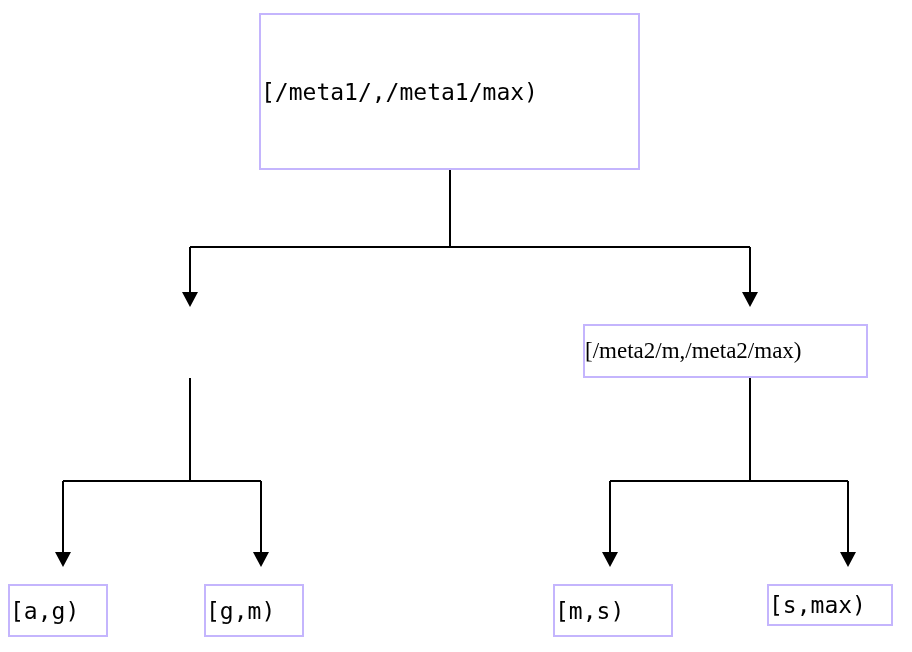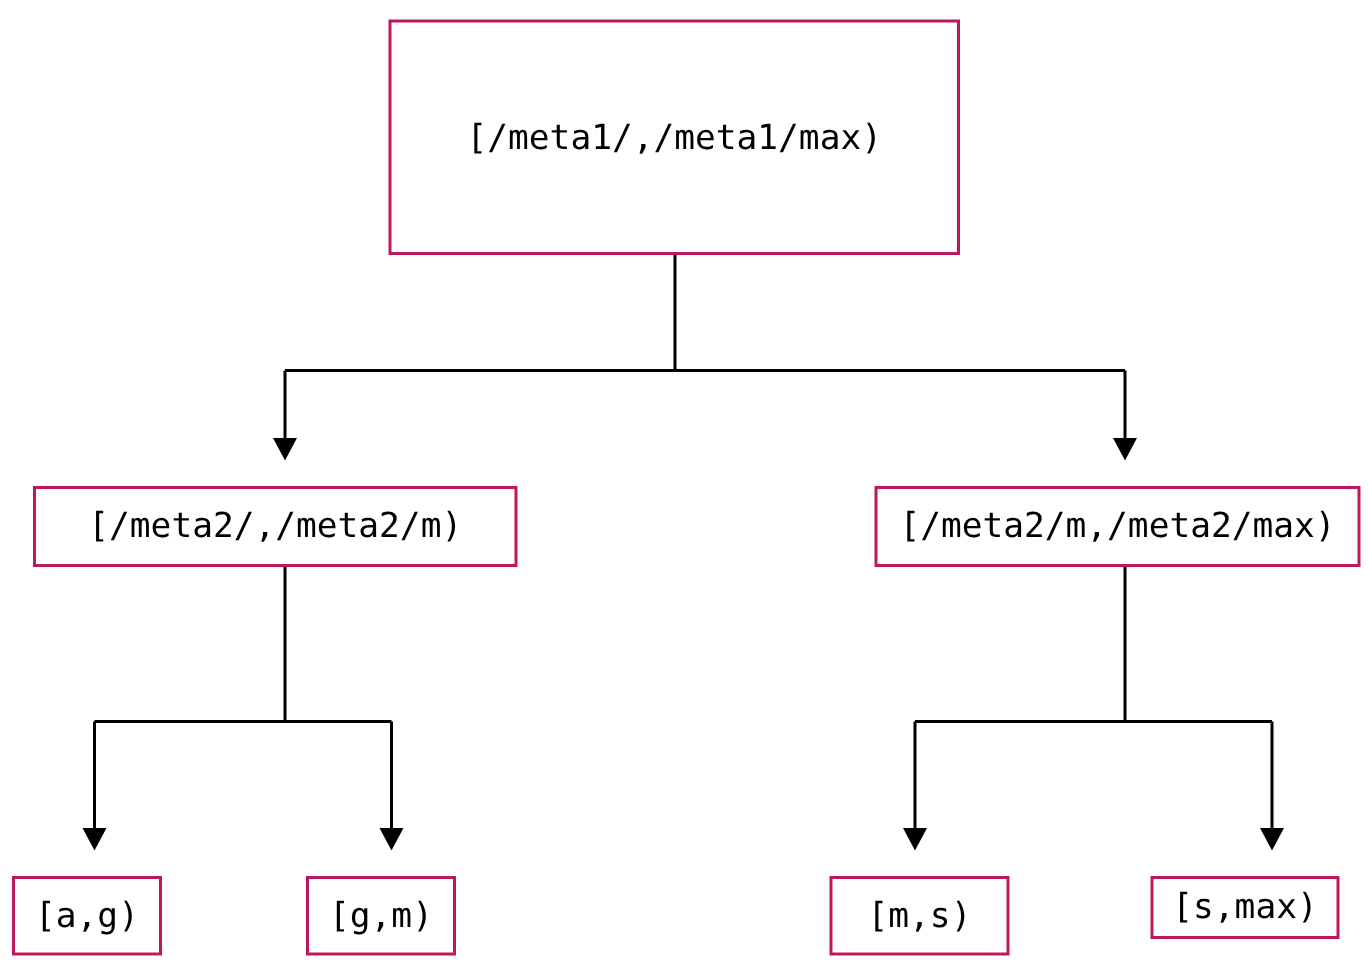--- a/index.html
+++ b/index.html
@@ -27,32 +27,32 @@
     stroke-width: 2;
     fill: none;
   }
   .edges-svg polygon {
     fill: #000000;
     stroke: none;
   }
   .node {
     position: absolute;
     box-sizing: border-box;
-    border: 2px solid #be185d;
+    border: 2px solid #c4b5fd;
     background: #ffffff;
     display: flex;
     align-items: center;
-    justify-content: center;
+    justify-content: flex-start;
     color: #000000;
     font-size: 23px;
     white-space: nowrap;
   }
   .node-root   { left: 259px; top: 13px;  width: 381px; height: 157px; }
   .node-m2l    { left: 22px;  top: 324px; width: 323px; height: 54px; }
-  .node-m2r    { left: 583px; top: 324px; width: 324px; height: 54px; }
+  .node-m2r    { left: 583px; top: 324px; width: 285px; height: 54px; font-family: Liberation Serif, serif; }
   .node-ag     { left: 8px;   top: 584px; width: 100px; height: 53px; }
   .node-gm     { left: 204px; top: 584px; width: 100px; height: 53px; }
   .node-ms     { left: 553px; top: 584px; width: 120px; height: 53px; }
   .node-smax   { left: 742px; top: 584px; width: 126px; height: 42px; margin-left: 25px; }
 </style>
 </head>
 <body>
 
 <div class="canvas">
 
@@ -77,23 +77,20 @@
     <path d="M610 481 L610 552"></path>
     <polygon points="602,552 618,552 610,567"></polygon>
     <path d="M848 481 L848 552"></path>
     <polygon points="840,552 856,552 848,567"></polygon>
   </svg>
 
   <div class="node node-root">
     <span>[/meta1/,/meta1/max)</span>
   </div>
 
-  <div class="node node-m2l">
-    <span>[/meta2/,/meta2/m)</span>
-  </div>
 
   <div class="node node-m2r">
     <span>[/meta2/m,/meta2/max)</span>
   </div>
 
   <div class="node node-gm">
     <span>[g,m)</span>
   </div>
 
   <div class="node node-ag">

